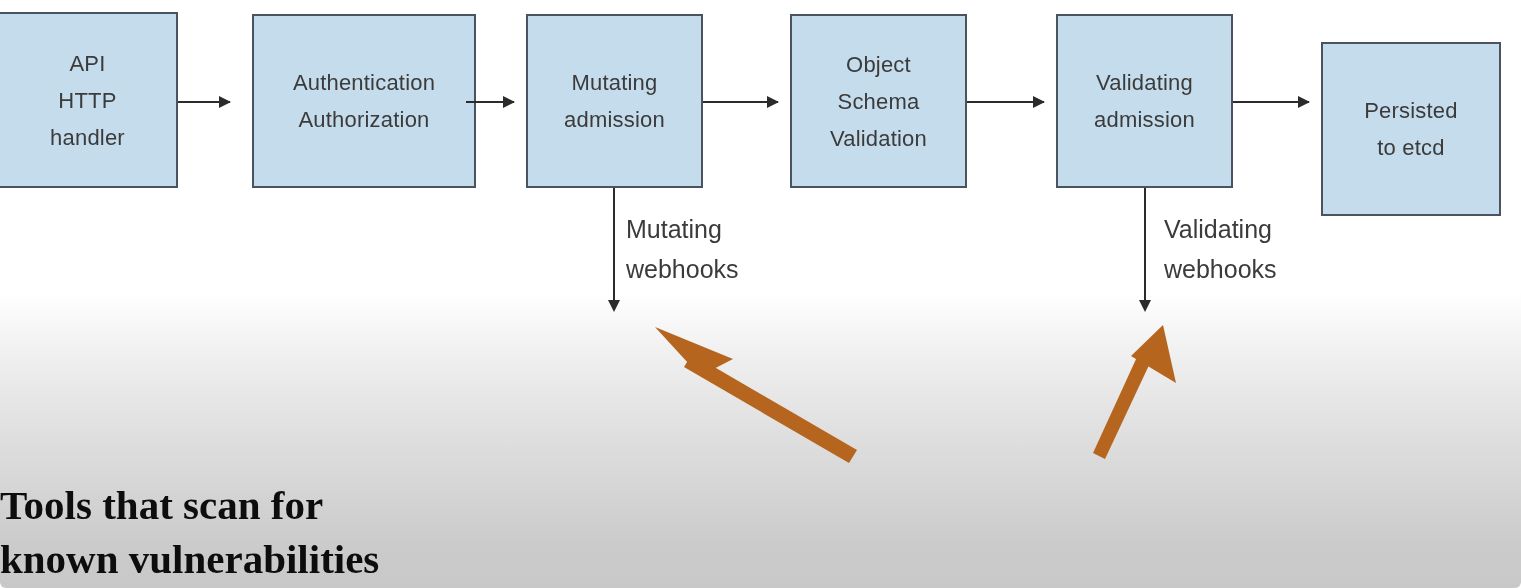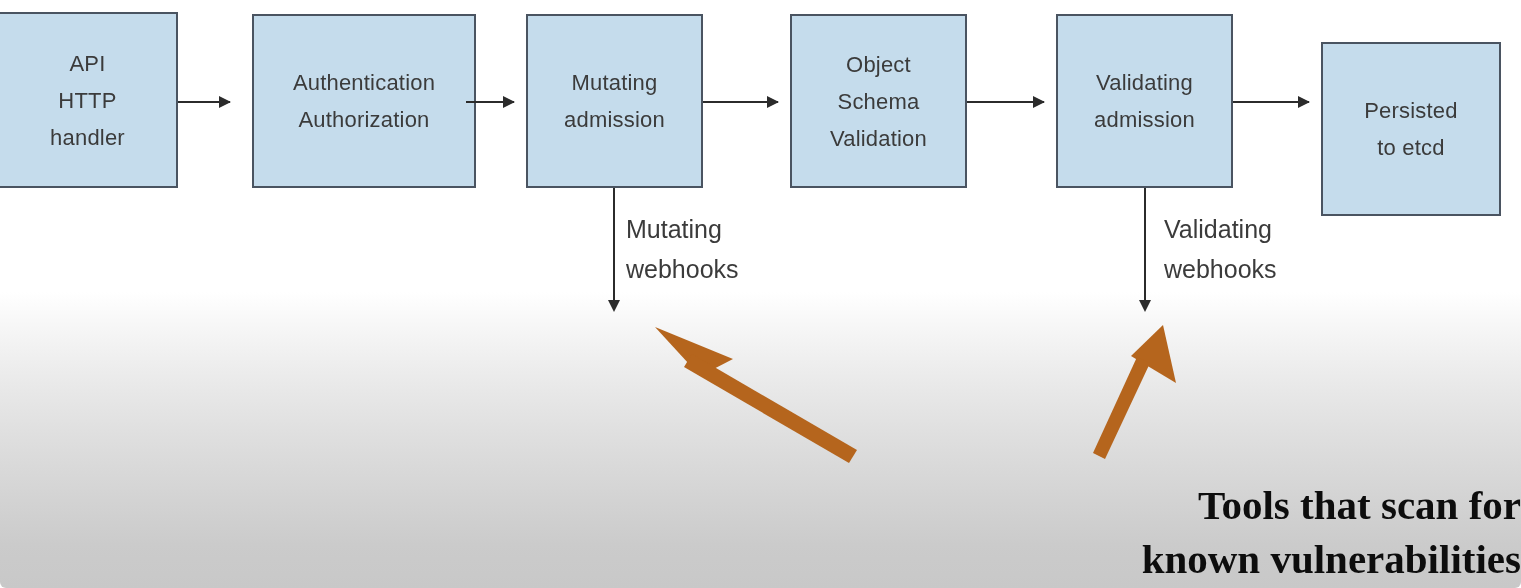--- a/index.html
+++ b/index.html
@@ -101,21 +101,21 @@
     width: 1521px;
     height: 588px;
     pointer-events: none;
   }
 
   
   .caption {
     position: absolute;
     left: 0;
     width: 1521px;
-    text-align: right;
+    text-align: left;
     color: #0d0d0d;
     font-family: "Liberation Serif", serif;
     font-weight: bold;
     font-size: 41px;
     line-height: 54px;
     white-space: pre-line;
     user-select: none;
   }
 </style>
 </head>

